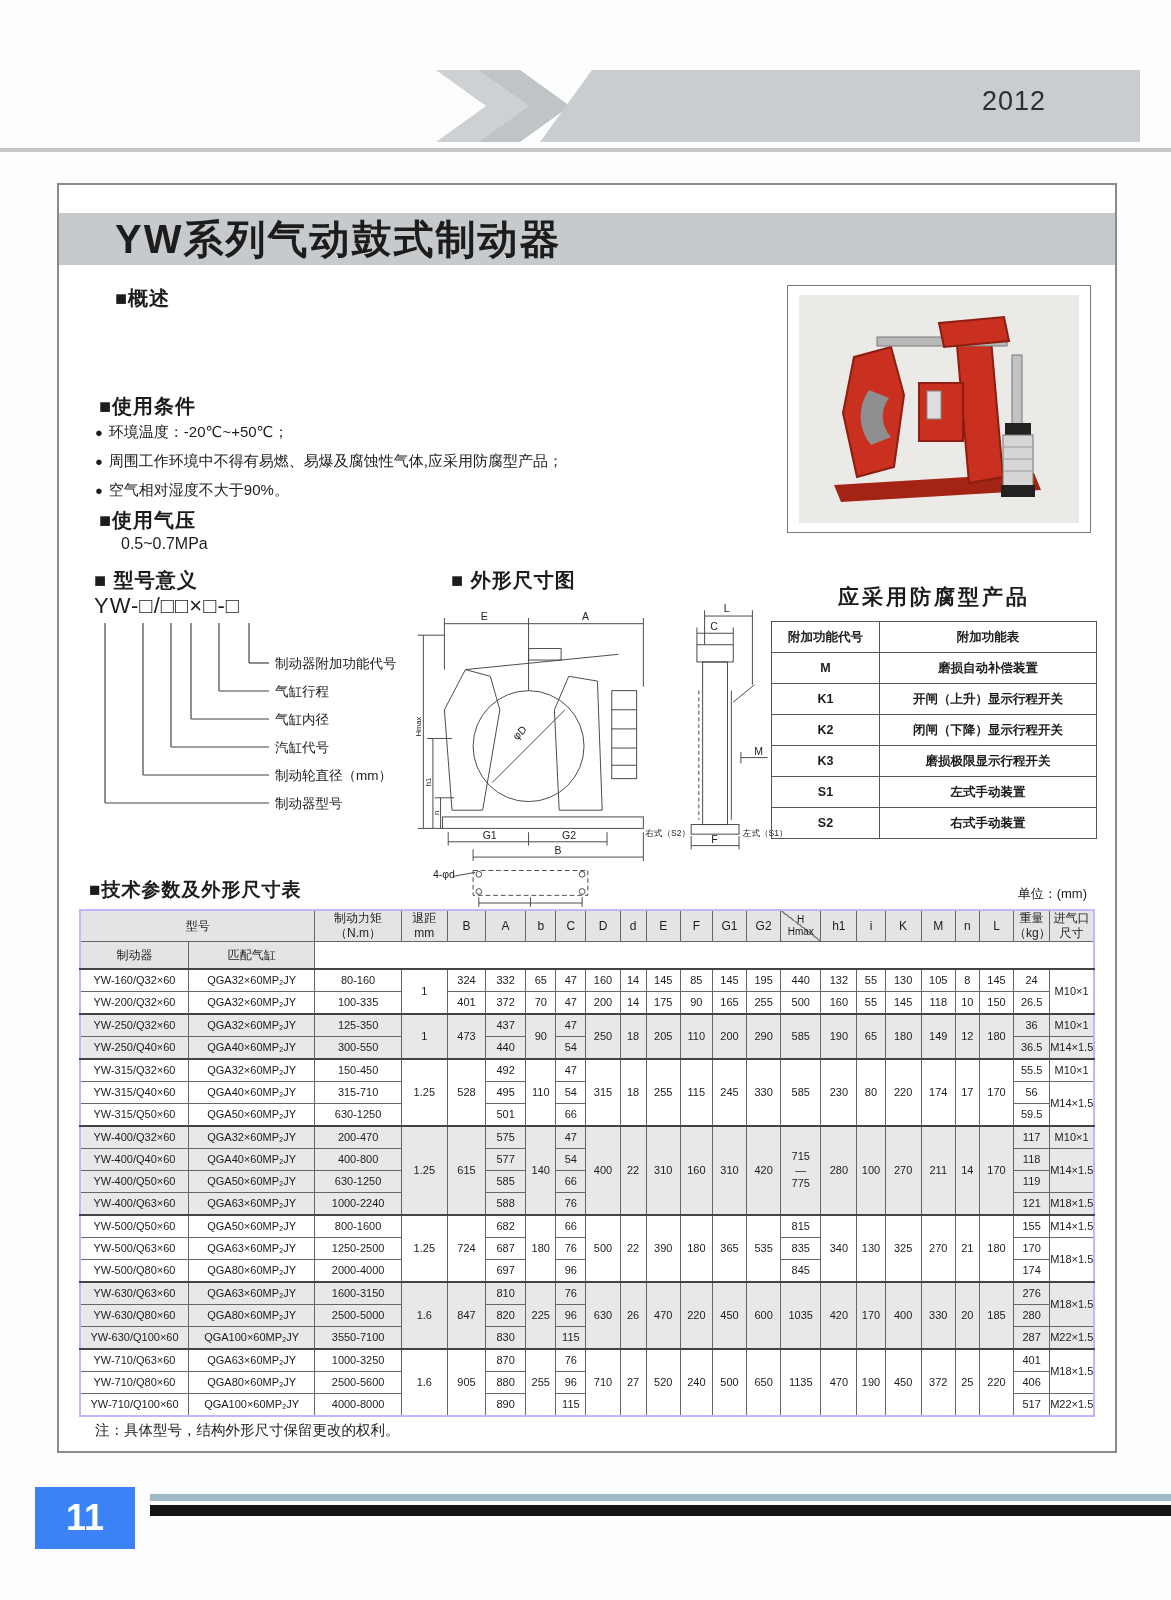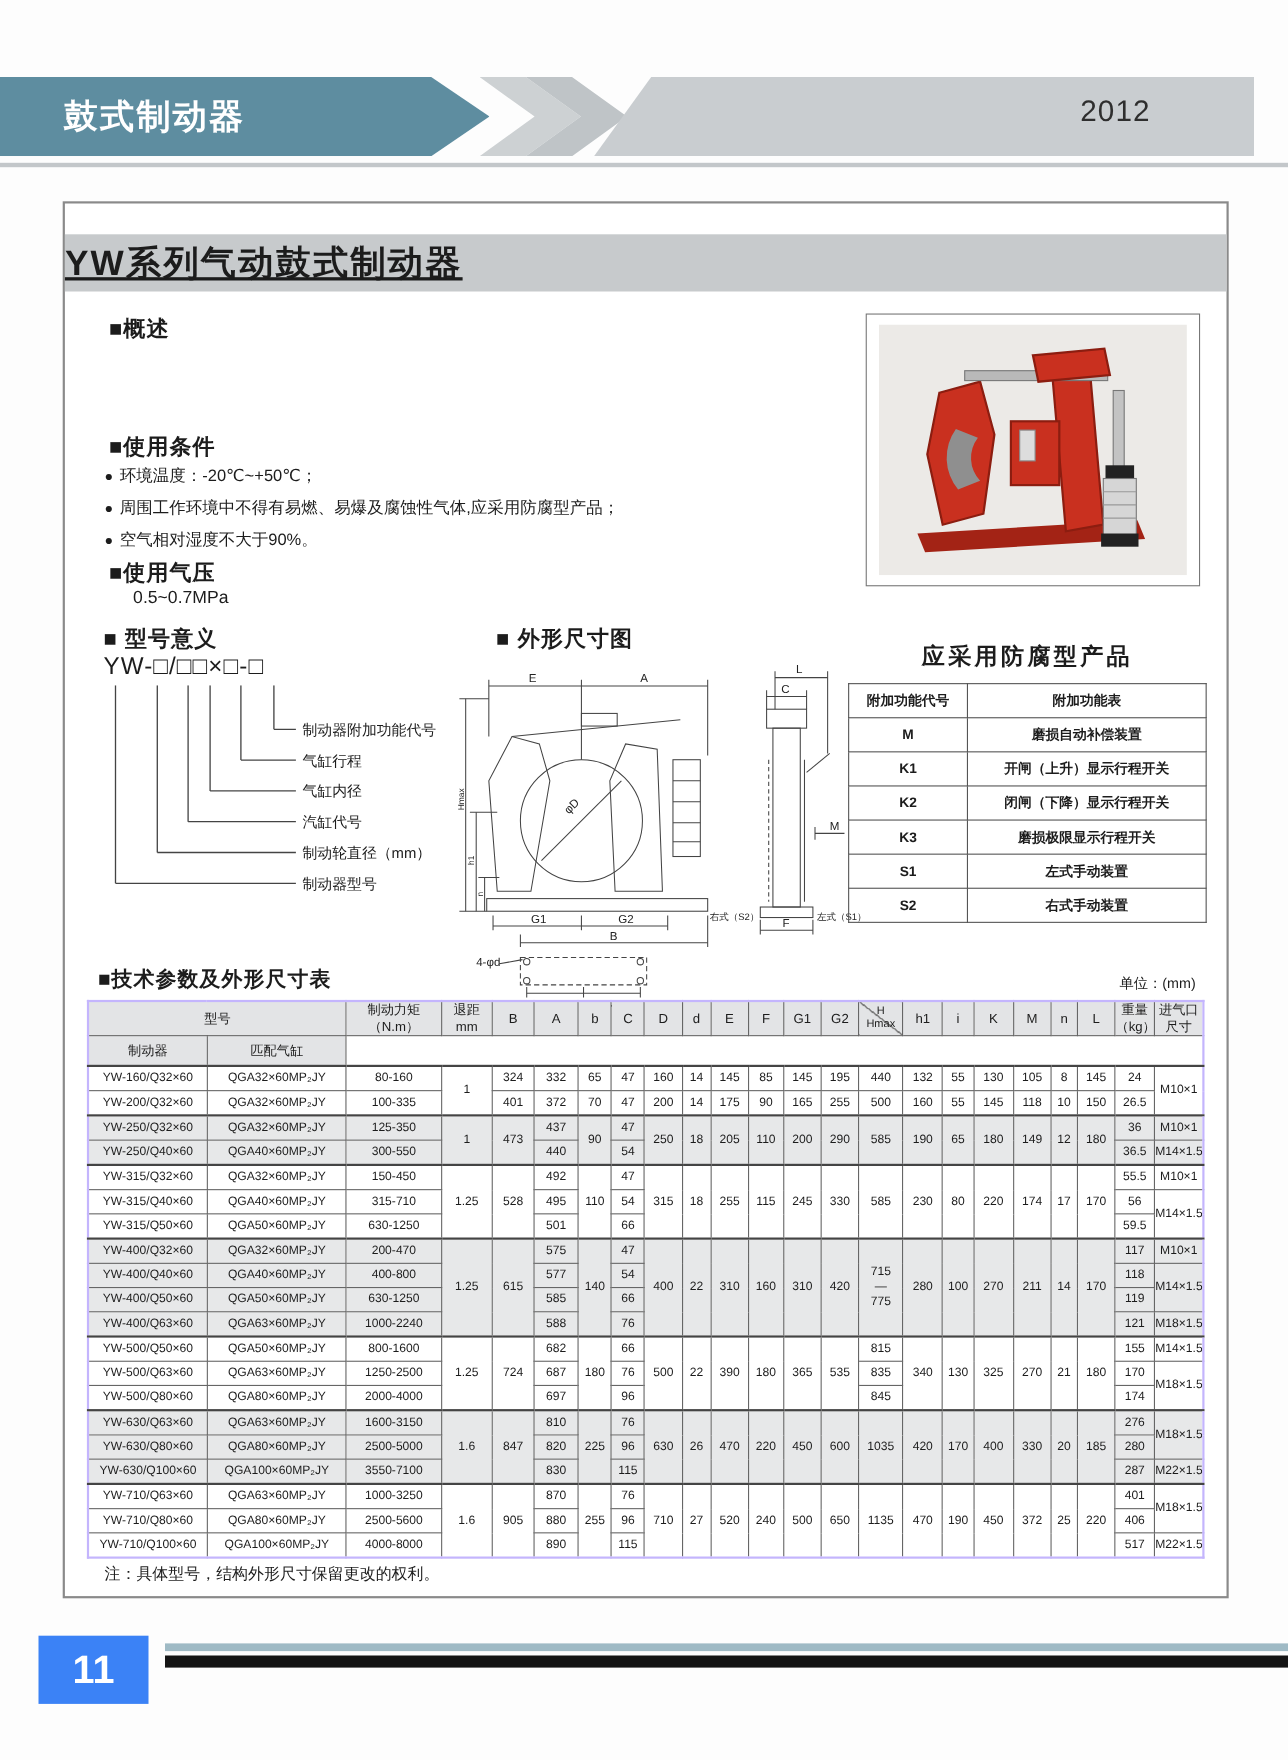--- a/index.html
+++ b/index.html
@@ -12,21 +12,21 @@
   .chev{position:absolute;top:70px;height:72px;width:92px;}
   .chev1{left:436px;background:#cdd1d3;clip-path:polygon(0 0,42px 0,92px 36px,42px 72px,0 72px,50px 36px);}
   .chev2{left:478px;background:#bfc4c7;clip-path:polygon(0 0,42px 0,92px 36px,42px 72px,0 72px,50px 36px);}
   .band-gray{position:absolute;left:540px;top:70px;width:600px;height:72px;background:#c9cdd0;
              clip-path:polygon(52px 0,100% 0,100% 100%,0 100%);}
   .year{position:absolute;left:982px;top:86px;font-size:27px;color:#2e2e2e;letter-spacing:1px;}
   .band-underline{position:absolute;left:0;top:148px;width:100%;height:4px;background:#c3c7ca;}
   
   .box{position:absolute;left:57px;top:183px;width:1056px;height:1266px;border:2px solid #8a8a8a;background:#fff;}
   .titlebar{position:absolute;left:0;top:28px;width:100%;height:52px;background:#c7cacc;}
-  .titlebar .t{font-size:32px;font-weight:bold;line-height:52px;letter-spacing:2px;text-decoration:underline;}
+  .titlebar .t{font-size:40px;font-weight:bold;line-height:52px;padding-left:56px;letter-spacing:2px;}
   .h2{position:absolute;font-size:20px;font-weight:bold;letter-spacing:1px;}
   .body-text{position:absolute;left:40px;top:128px;width:628px;font-size:15px;line-height:1.72;text-indent:2em;}
   .bullet-row{position:absolute;left:36px;font-size:15px;}
   .bullet-row .b{margin-right:6px;font-size:13px;}
   .pressure-val{position:absolute;left:62px;top:350px;font-size:16px;}
   
   .photo{position:absolute;left:728px;top:100px;width:302px;height:246px;border:1px solid #777;background:#fff;
          display:flex;align-items:center;justify-content:center;}
   
   .model-code{position:absolute;left:35px;top:408px;font-size:22px;letter-spacing:1px;}
@@ -55,36 +55,33 @@
   .pgbox .n{color:#fff;font-size:36px;font-weight:bold;}
   .fbar1{position:absolute;left:150px;top:1494px;width:1021px;height:7px;background:#9fbac5;}
   .fbar2{position:absolute;left:150px;top:1505px;width:1021px;height:11px;background:#141414;}
   svg text{font-family:"Liberation Sans","DejaVu Sans",sans-serif;}
 </style>
 </head>
 <body>
 
 <div class="page">
 
-  <div class="band-teal">
-    <div class="t">鼓式制动器</div>
-  </div>
   <div class="chev chev1"></div>
   <div class="chev chev2"></div>
   <div class="band-gray"></div>
   <div class="year">2012</div>
   <div class="band-underline"></div>
 
   <div class="box">
 
     <div class="titlebar">
       <div class="t">YW系列气动鼓式制动器</div>
     </div>
 
-    <div class="h2" style="left:40px;top:100px;">■概述</div>
+    <div class="h2" style="left:56px;top:100px;">■概述</div>
 
     <div class="photo">
       <svg width="280" height="228" viewBox="0 0 280 228">
         <rect x="0" y="0" width="280" height="228" fill="#eceae7"></rect>
         <polygon points="35,190 235,178 242,195 42,207" fill="#a32315"></polygon>
         <path d="M55,62 L92,52 L105,100 L95,172 L58,182 L44,118 Z" fill="#c9301f" stroke="#8c1d10" stroke-width="2"></path>
         <path d="M70,95 A45 45 0 0 0 72,150 L92,142 A30 30 0 0 1 90,103 Z" fill="#8f8f8f"></path>
         <polygon points="158,50 192,44 204,182 170,188" fill="#c9301f" stroke="#8c1d10" stroke-width="2"></polygon>
         <rect x="78" y="42" width="130" height="9" fill="#b9b9b9" stroke="#777"></rect>
         <polygon points="140,28 205,22 210,46 145,52" fill="#c9301f" stroke="#8c1d10" stroke-width="2"></polygon>

